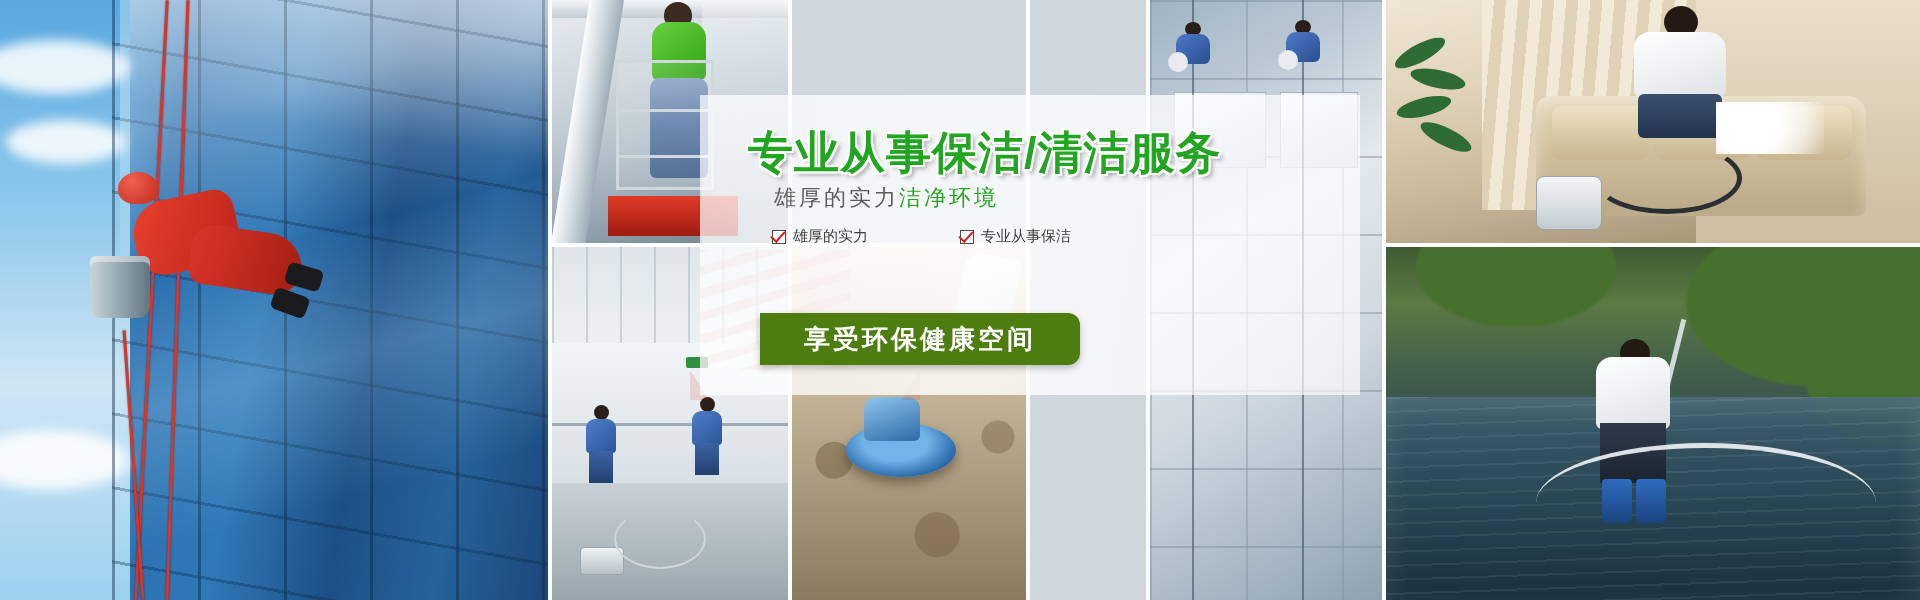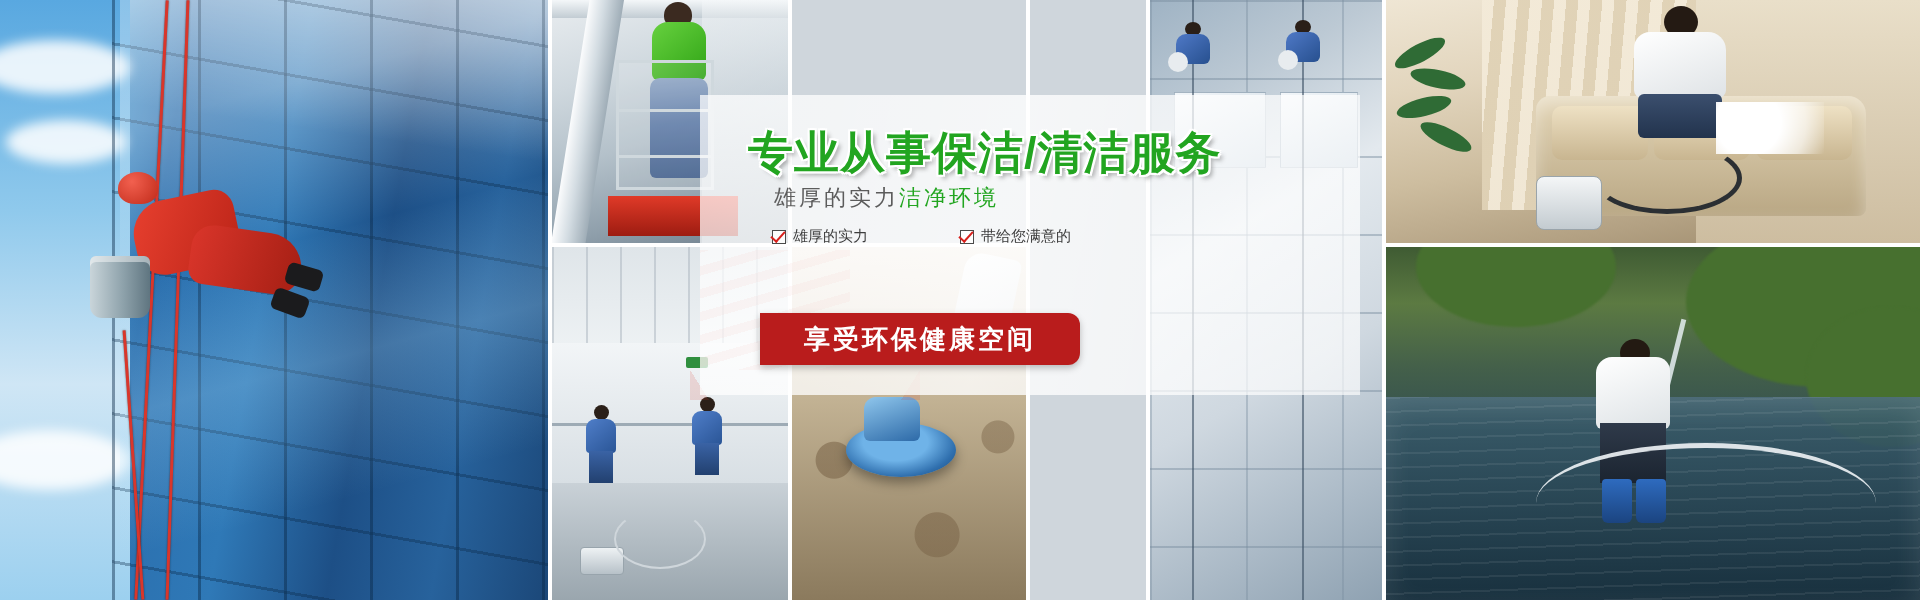--- a/index.html
+++ b/index.html
@@ -224,21 +224,21 @@
     border:1px solid #4a4a4a; background:rgba(255,255,255,.85);
     margin-right:7px; flex:0 0 auto;
   }
   .chk:after {
     content:""; position:absolute; left:1px; top:-3px; width:6px; height:12px;
     border:solid #d7201c; border-width:0 2.5px 2.5px 0; transform:rotate(42deg);
   }
 
   .cta {
     position:absolute; left:60px; top:218px; width:320px; height:52px;
-    background:#b91c1c; color:#ffffff;
+    background:#4d7c0f; color:#ffffff;
     font-size:26px; letter-spacing:3px; font-weight:bold;
     display:flex; align-items:center; justify-content:center;
     border-radius:0 12px 12px 0;
     box-shadow:0 3px 7px rgba(0,0,0,.25);
   }
 </style>
 </head>
 <body>
 
 <div class="banner">
@@ -388,20 +388,20 @@
     </div>
 
     <div class="features">
       <div class="frow">
         <div class="fitem col1">
           <span class="chk"></span>
           <span>雄厚的实力</span>
         </div>
         <div class="fitem">
           <span class="chk"></span>
-          <span>带给您满意的</span>
+          <span>专业从事保洁</span>
         </div>
       </div>
     </div>
 
     <div class="cta">享受环保健康空间</div>
   </div>
 </div>
 
 </body></html>

